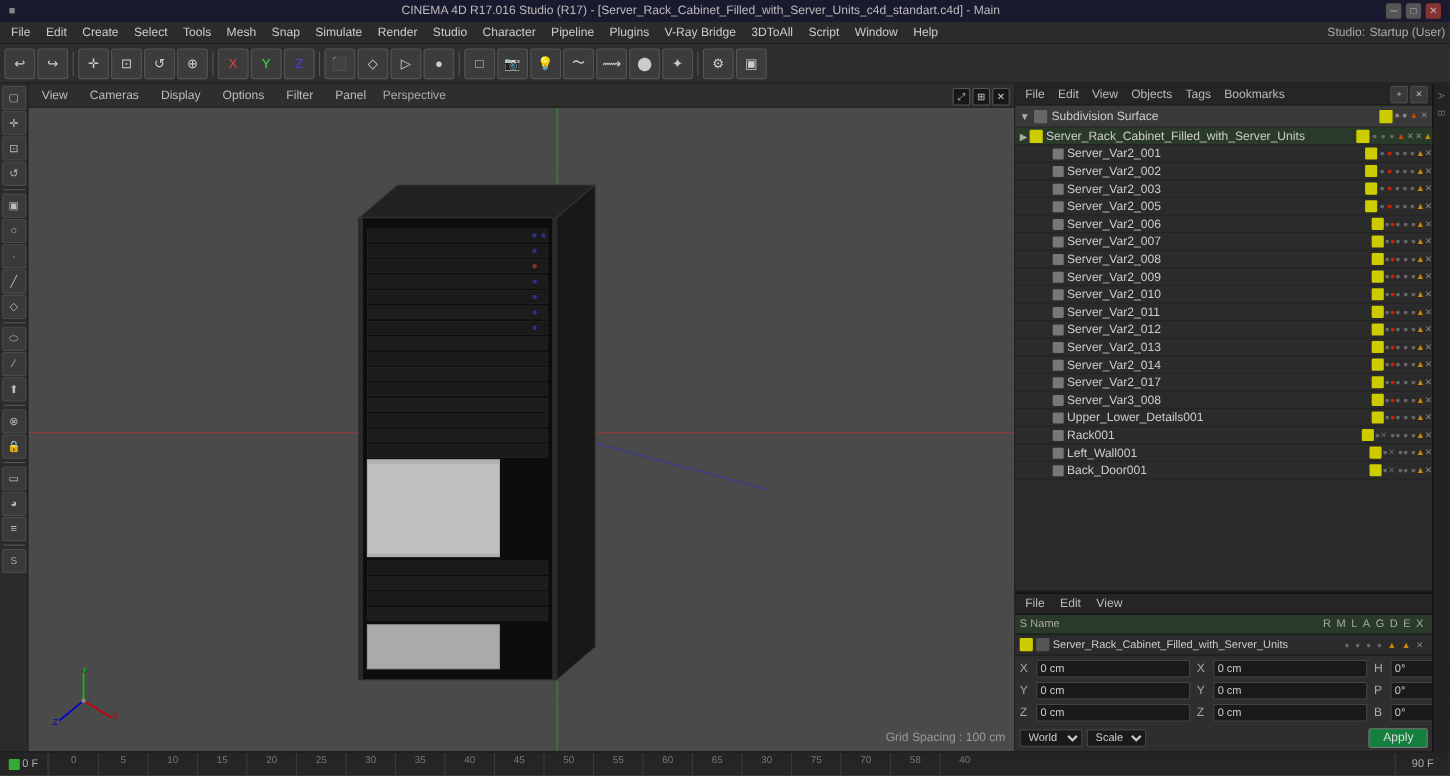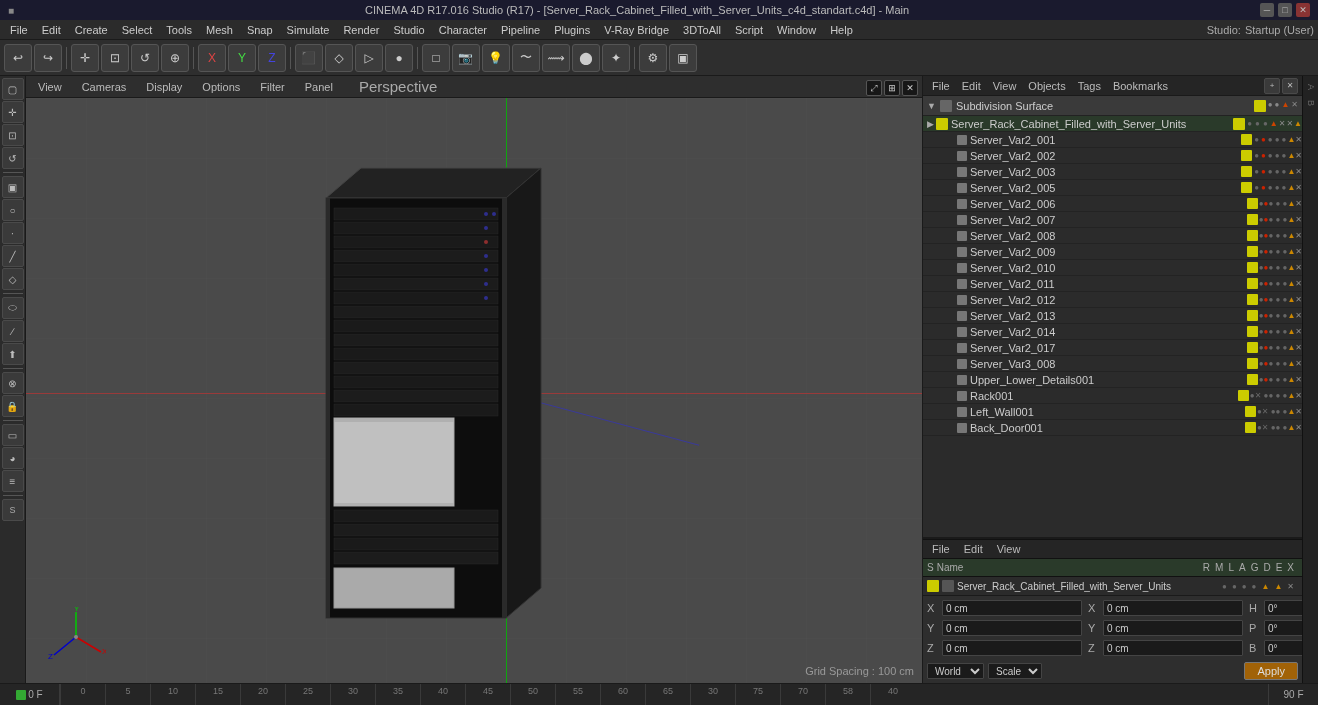--- a/index.html
+++ b/index.html
@@ -57,21 +57,21 @@
 
     
     #viewport-area {
       flex: 1; display: flex; flex-direction: column; position: relative;
     }
     #viewport-header {
       height: 22px; background: #2e2e2e; border-bottom: 1px solid #1a1a1a;
       display: flex; align-items: center; padding: 0 6px; gap: 8px; font-size: 11px;
     }
     #viewport-header .vp-btn { padding: 1px 6px; cursor: pointer; color: #bbb; }
-    #viewport-label { color: #aaa; font-size: 15px; margin-left: 12px; }
+    #viewport-label { color: #aaa; font-size: 11px; margin-left: 1px; }
     #viewport-canvas {
       flex: 1; background: #4a4a4a; position: relative; overflow: hidden;
     }
     
     #viewport-canvas::before {
       content: '';
       position: absolute; inset: 0;
       background-image:
         linear-gradient(rgba(80,80,80,0.4) 1px, transparent 1px),
         linear-gradient(90deg, rgba(80,80,80,0.4) 1px, transparent 1px);
@@ -132,21 +132,21 @@
     }
     .coord-section { display: flex; flex-direction: column; gap: 2px; }
     #coord-buttons {
       display: flex; gap: 4px; margin-top: 4px; align-items: center;
     }
     .coord-dropdown {
       height: 16px; background: #1a1a1a; border: 1px solid #444;
       color: #ccc; font-size: 10px; padding: 0 3px; min-width: 50px; border-radius: 1px;
     }
     #apply-btn {
-      padding: 2px 12px; background: #a16207; border: 1px solid #777;
+      padding: 2px 12px; background: #15803d; border: 1px solid #777;
       color: #ddd; font-size: 11px; cursor: pointer; border-radius: 2px;
       margin-left: auto;
     }
 
     
     #timeline {
       width: 100%; height: 22px; background: #252525;
       display: flex; align-items: center; border-top: 1px solid #1a1a1a;
       position: relative; overflow: hidden;
     }
@@ -722,21 +722,21 @@
   </div>
 
   <div id="right-vtab">
     <span class="vtab-label">A</span>
     <span class="vtab-label">B</span>
   </div>
 
 </div>
 
 <div id="timeline">
-  <div style="width:60px;display:flex;align-items:center;justify-content:center;font-size:10px;color:#aaa;border-right:1px solid #3a3a3a;height:100%;padding:0 4px;flex-shrink:0;">
+  <div style="width:44px;display:flex;align-items:center;justify-content:center;font-size:10px;color:#aaa;border-right:1px solid #3a3a3a;height:100%;padding:0 4px;flex-shrink:0;">
     <span style="background:#33aa33;width:10px;height:10px;display:inline-block;border-radius:1px;margin-right:2px;"></span>
     <span>0 F</span>
   </div>
   <div id="timeline-track">
     <div class="tl-marks">
       <div class="tl-mark">0</div>
       <div class="tl-mark">5</div>
       <div class="tl-mark">10</div>
       <div class="tl-mark">15</div>
       <div class="tl-mark">20</div>

